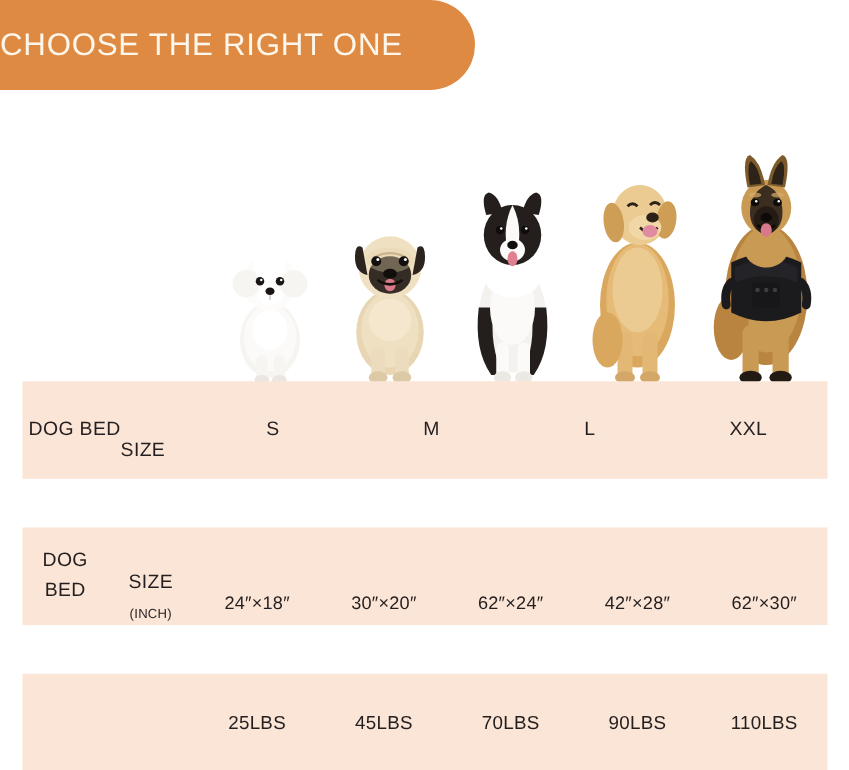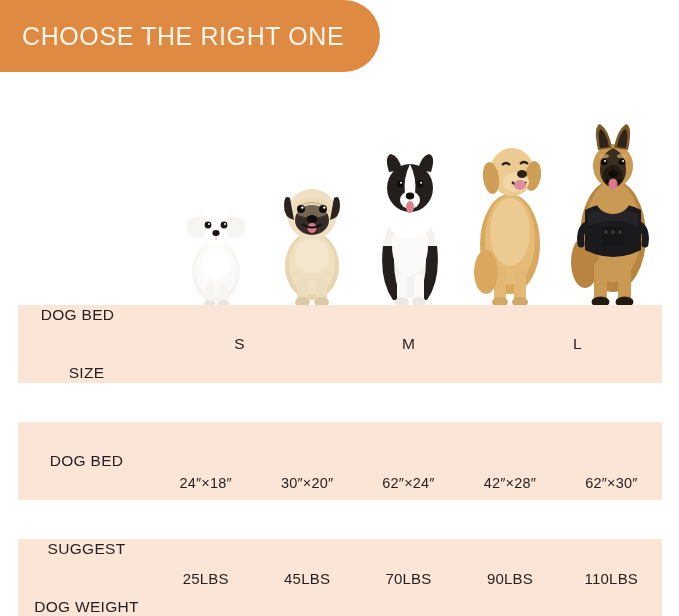--- a/index.html
+++ b/index.html
@@ -10,40 +10,40 @@
   }
   
   #banner{
     position:absolute;left:0;top:0;width:380px;height:72px;
     background:#df8a42;
     border-top-right-radius:36px;border-bottom-right-radius:36px;
     display:flex;align-items:center;
   }
   #banner-title{
     color:#fdf6ea;font-size:25px;letter-spacing:.6px;
-    padding-left:22px;white-space:nowrap;font-weight:400;
+    white-space:nowrap;font-weight:400;
   }
   
   #dogs{
     position:absolute;left:0;top:96px;width:679px;height:212px;
   }
   .dog{position:absolute;bottom:0;}
   .dog svg{display:block;}
   
   #table{
     position:absolute;left:18px;top:305px;width:644px;
   }
   .row{
     background:#fbe5d6;height:78px;display:flex;align-items:center;
     margin-bottom:39px;
   }
   .row:last-child{margin-bottom:0;}
   .cell-label{
     width:137px;flex:0 0 137px;
-    display:flex;flex-direction:column;align-items:center;justify-content:center;
+    display:flex;flex-direction:row;align-items:center;justify-content:center;
     color:#231f20;font-size:15.5px;line-height:1.55;letter-spacing:.3px;
     text-align:center;
   }
   .cell-label .l1{display:block;}
   .cell-label .l2{display:block;margin-top:34px;}
   .lbl-row1 .l1{margin-left:-18px;}
   .unit{font-size:10.5px;letter-spacing:.2px;}
   .cell{
     flex:1 1 0;text-align:center;color:#231f20;
     font-size:15px;letter-spacing:.2px;white-space:nowrap;
@@ -258,37 +258,40 @@
 <div id="table">
 
   <div class="row row-size">
     <div class="cell-label lbl-row1">
       <span class="l1">DOG BED</span>
       <span class="l2">SIZE</span>
     </div>
     <div class="cell">S</div>
     <div class="cell">M</div>
     <div class="cell">L</div>
+    <div class="cell">XXL</div>
   </div>
 
   <div class="row row-inch">
     <div class="cell-label">
       <span class="l1">DOG BED</span>
+      <span class="l2">
+        <span>SIZE</span>
+        <span class="unit">(INCH)</span>
+      </span>
     </div>
     <div class="cell">24″×18″</div>
     <div class="cell">30″×20″</div>
     <div class="cell">62″×24″</div>
     <div class="cell">42″×28″</div>
     <div class="cell">62″×30″</div>
   </div>
 
   <div class="row row-weight">
     <div class="cell-label">
-      <span class="l1">SUGGEST</span>
-      <span class="l2">DOG WEIGHT</span>
     </div>
     <div class="cell">25LBS</div>
     <div class="cell">45LBS</div>
     <div class="cell">70LBS</div>
     <div class="cell">90LBS</div>
     <div class="cell">110LBS</div>
   </div>
 
 </div>
 

